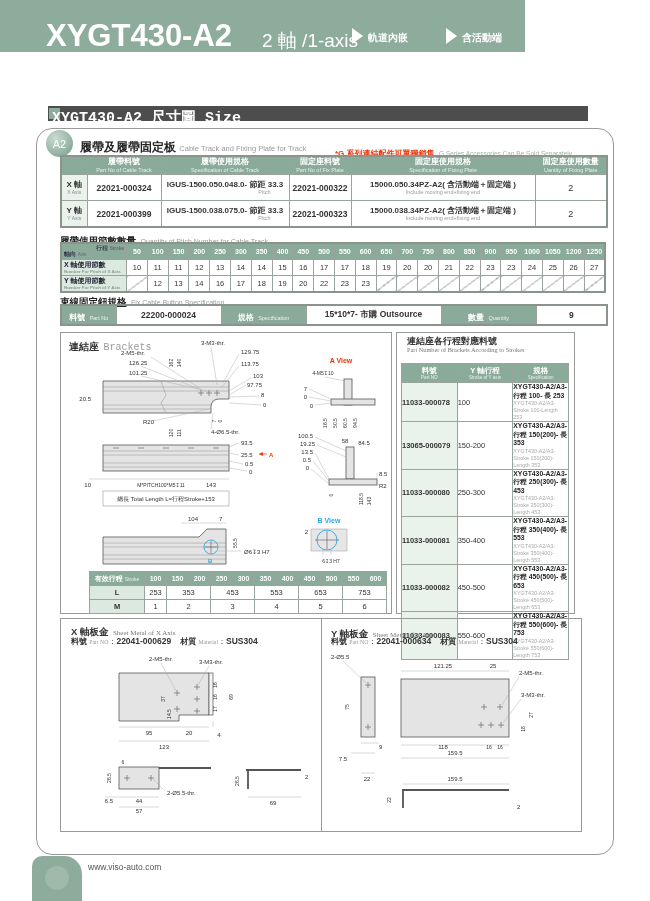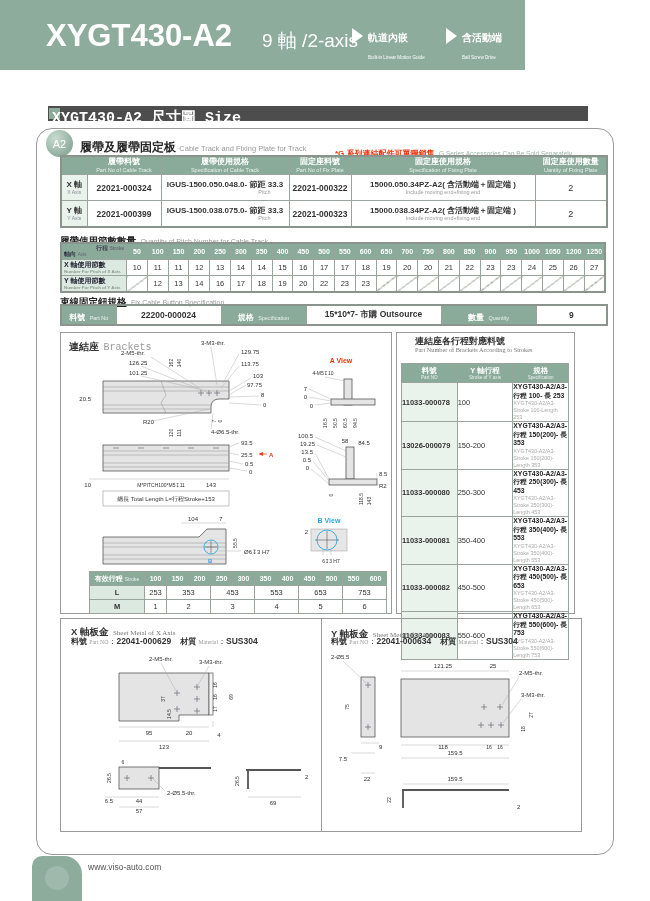--- a/index.html
+++ b/index.html
@@ -1,21 +1,21 @@
 <!DOCTYPE html>
 <html><head>
 <meta charset="utf-8">
 <style>
   html,body{margin:0;padding:0;}
   body{width:650px;height:901px;position:relative;background:#fff;
        font-family:"Liberation Sans",sans-serif;color:#333;overflow:hidden;}
   .abs{position:absolute;}
   b{font-weight:bold;}
   
-  .banner{left:0;top:0;width:525px;height:70px;background:#8dac9c;}
+  .banner{left:0;top:0;width:525px;height:52px;background:#8dac9c;}
   .model{position:absolute;left:46px;top:18px;font-size:31px;font-weight:bold;color:#fff;}
   .subtitle{position:absolute;left:262px;top:28px;font-size:19px;color:#fff;}
   .badge{position:absolute;top:27px;display:flex;align-items:flex-start;}
   .badge .tri{width:0;height:0;border-left:11px solid #fff;border-top:8px solid transparent;
               border-bottom:8px solid transparent;margin-right:5px;margin-top:1px;}
   .badge .cn{font-size:10px;font-weight:bold;color:#fff;line-height:11px;}
   .badge .en{font-size:4.6px;color:#fff;line-height:6px;}
   
   .sizebar{left:48px;top:106px;width:540px;height:15px;background:#4d4d4d;}
   .sizebar-sq{left:49px;top:108px;width:11px;height:11px;background:#8dac9c;}
@@ -112,21 +112,21 @@
   
   .blob{left:32px;top:856px;width:50px;height:45px;background:#8dac9c;border-radius:10px 18px 0 0;}
   .blob .c{position:absolute;left:13px;top:10px;width:24px;height:24px;border-radius:50%;background:rgba(255,255,255,0.16);}
   .footer-url{left:88px;top:862px;font-size:8.5px;color:#555;}
 </style>
 </head>
 <body>
 
 <div class="abs banner">
   <div class="model">XYGT430-A2</div>
-  <div class="subtitle">9 軸 /2-axis</div>
+  <div class="subtitle">2 軸 /1-axis</div>
   <div class="badge" style="left:352px;">
     <span class="tri"></span>
     <span><span class="cn">軌道內嵌</span><br>
     <span class="en">Built-in Linear Motion Guide</span></span>
   </div>
   <div class="badge" style="left:446px;">
     <span class="tri"></span>
     <span><span class="cn">含活動端</span><br>
     <span class="en">Ball Screw Drive</span></span>
   </div>
@@ -481,21 +481,21 @@
           <td colspan="2">3</td>
           <td colspan="2">4</td>
           <td colspan="2">5</td>
           <td colspan="2">6</td>
         </tr>
   </tbody>
     </table>
 </div>
 
 <div class="abs boxR">
-  <div class="abs bp-title" style="left:18px;top:3px;">
+  <div class="abs bp-title" style="left:10px;top:3px;">
     <span class="cn">連結座各行程對應料號</span>
     <span class="en">Part Number of Brackets According to Strokes</span>
   </div>
   <table class="abs tbp">
     <tbody>
         <tr>
       <th class="greenhead">
             <span class="cn">料號</span>
             <span class="en">Part NO</span>
           </th>
@@ -512,21 +512,21 @@
       <td class="pn">11033-000078</td>
       <td class="st">100</td>
       <td class="sp">
             <div class="c">XYGT430-A2/A3-</div>
             <div class="c">行程 100- 長 253</div>
             <div class="e">XYGT430-A2/A3-</div>
             <div class="e">Stroke 100-Length 253</div>
           </td>
     </tr>
     <tr>
-      <td class="pn">13026-000079</td>
+      <td class="pn">13065-000079</td>
       <td class="st">150-200</td>
       <td class="sp">
             <div class="c">XYGT430-A2/A3-</div>
             <div class="c">行程 150(200)- 長 353</div>
             <div class="e">XYGT430-A2/A3-</div>
             <div class="e">Stroke 150(200)-Length 353</div>
           </td>
     </tr>
     <tr>
       <td class="pn">11033-000080</td>

